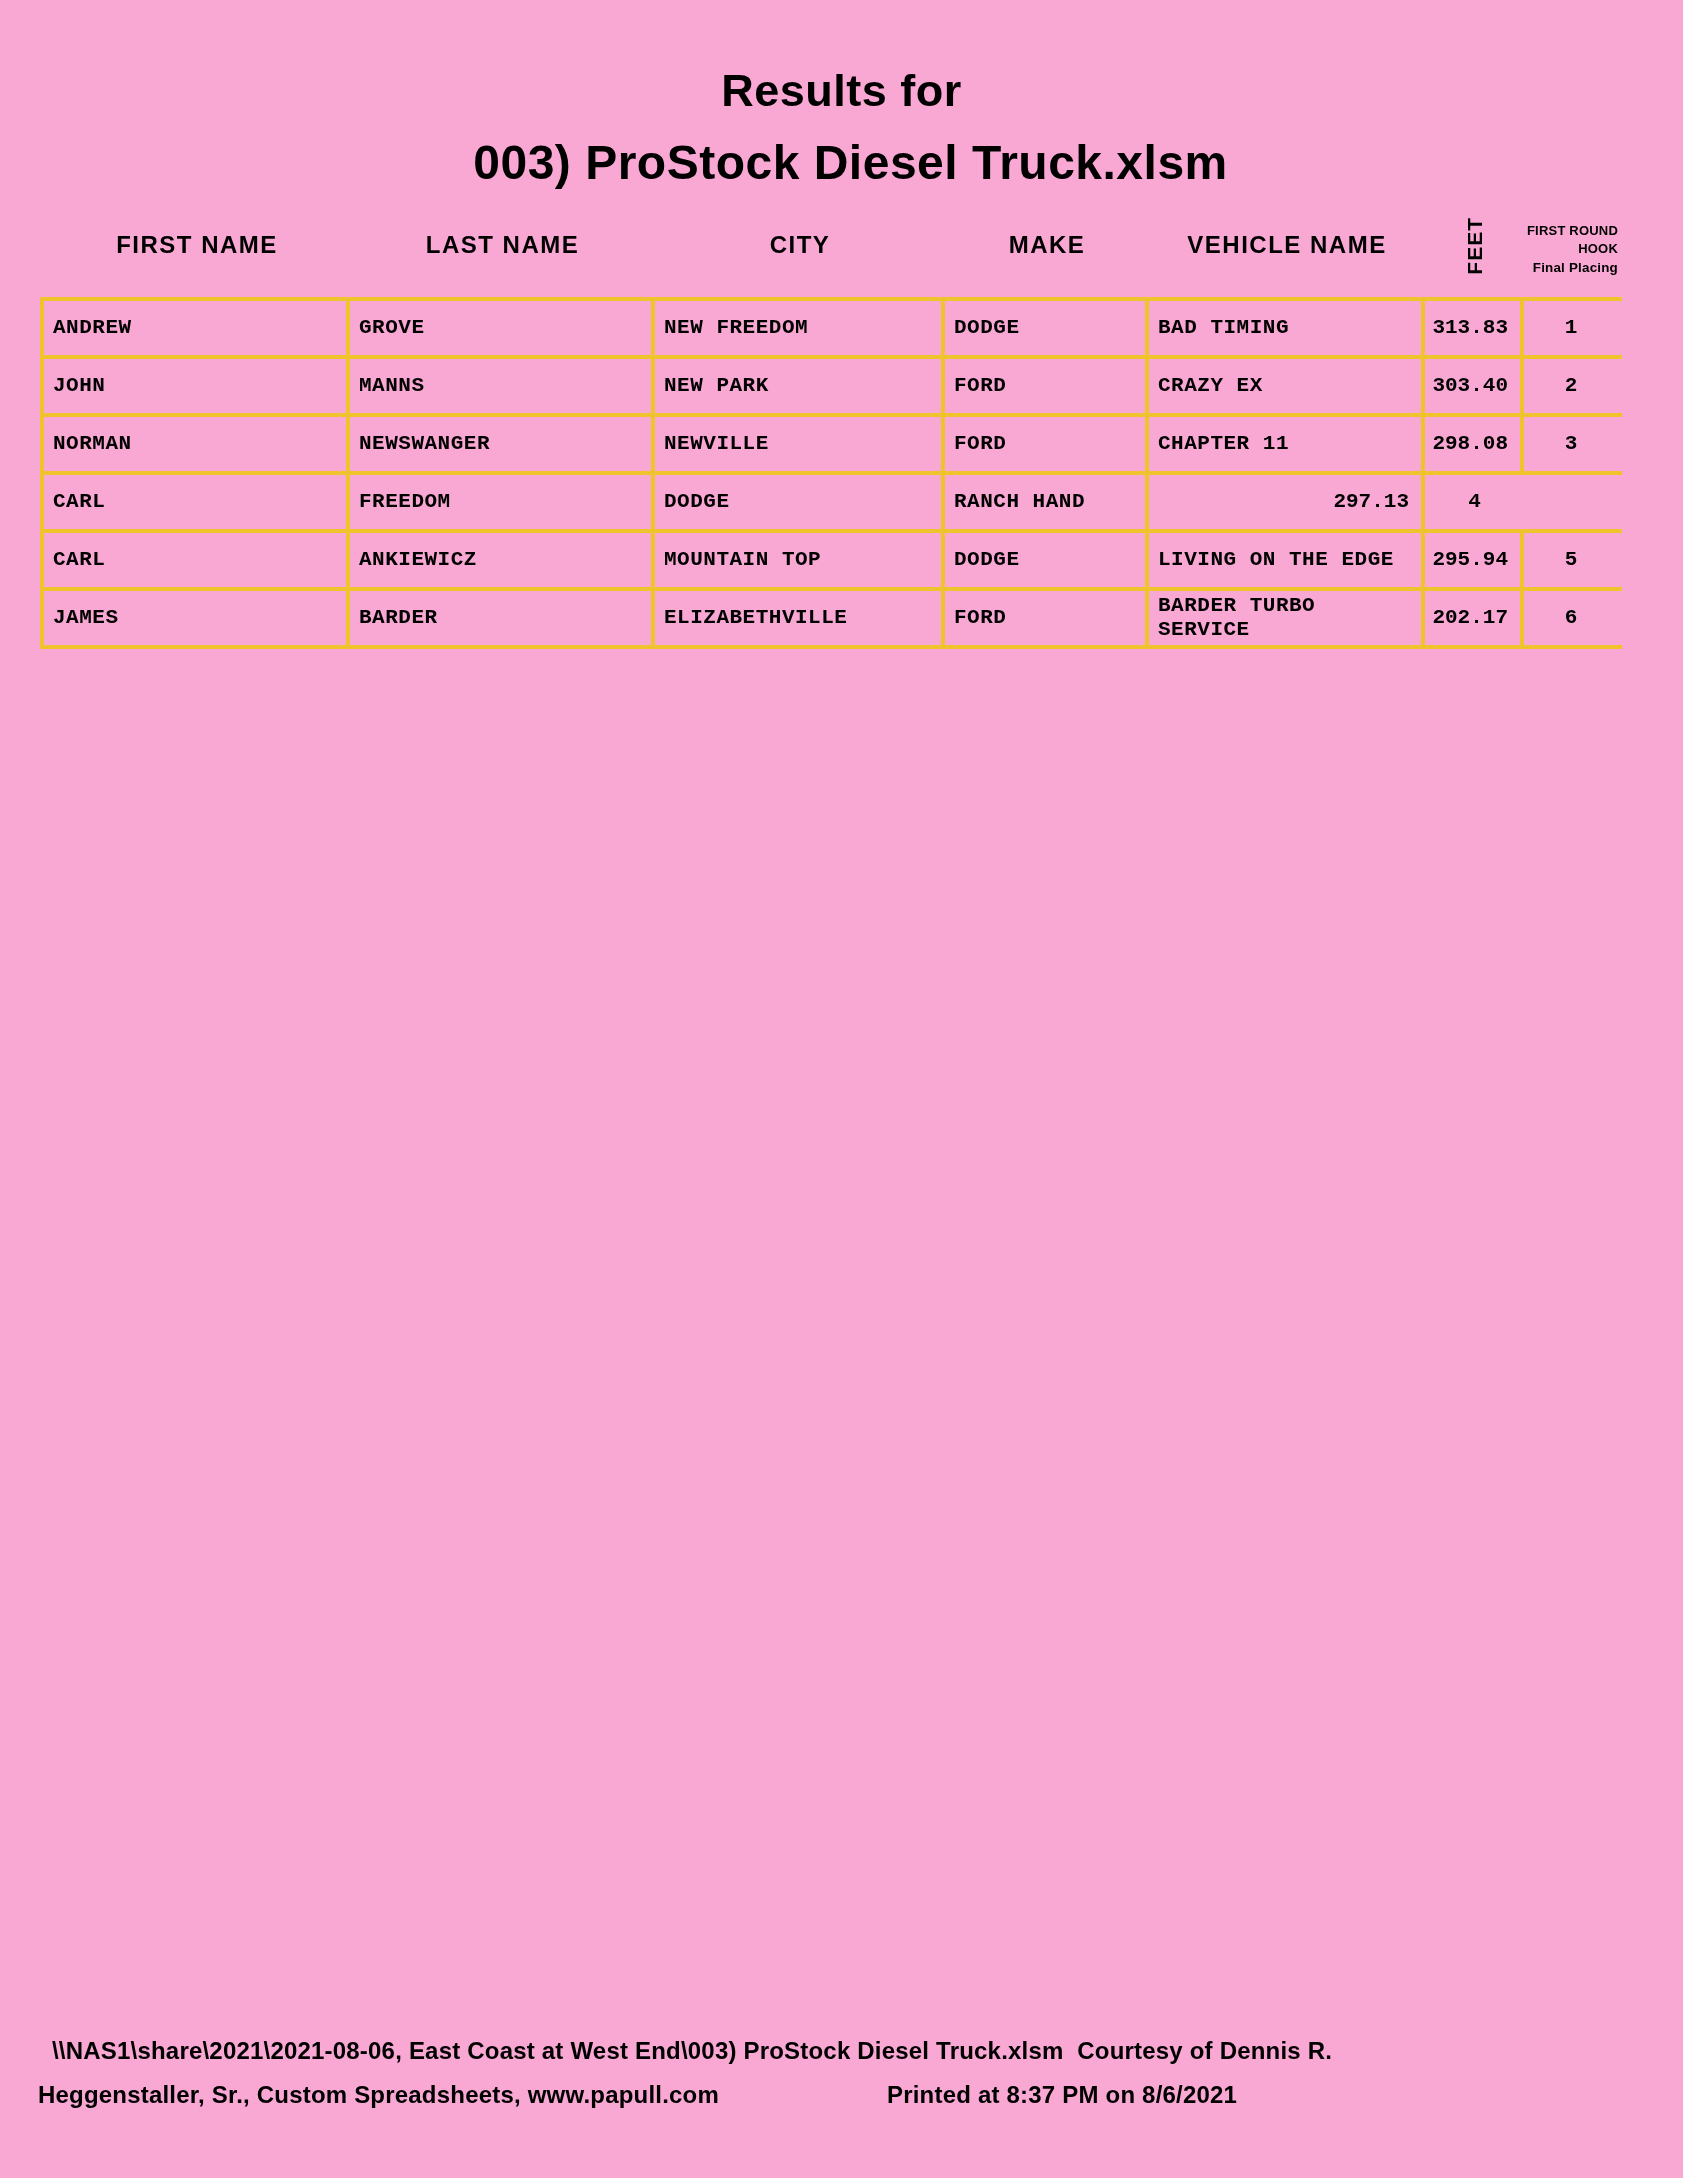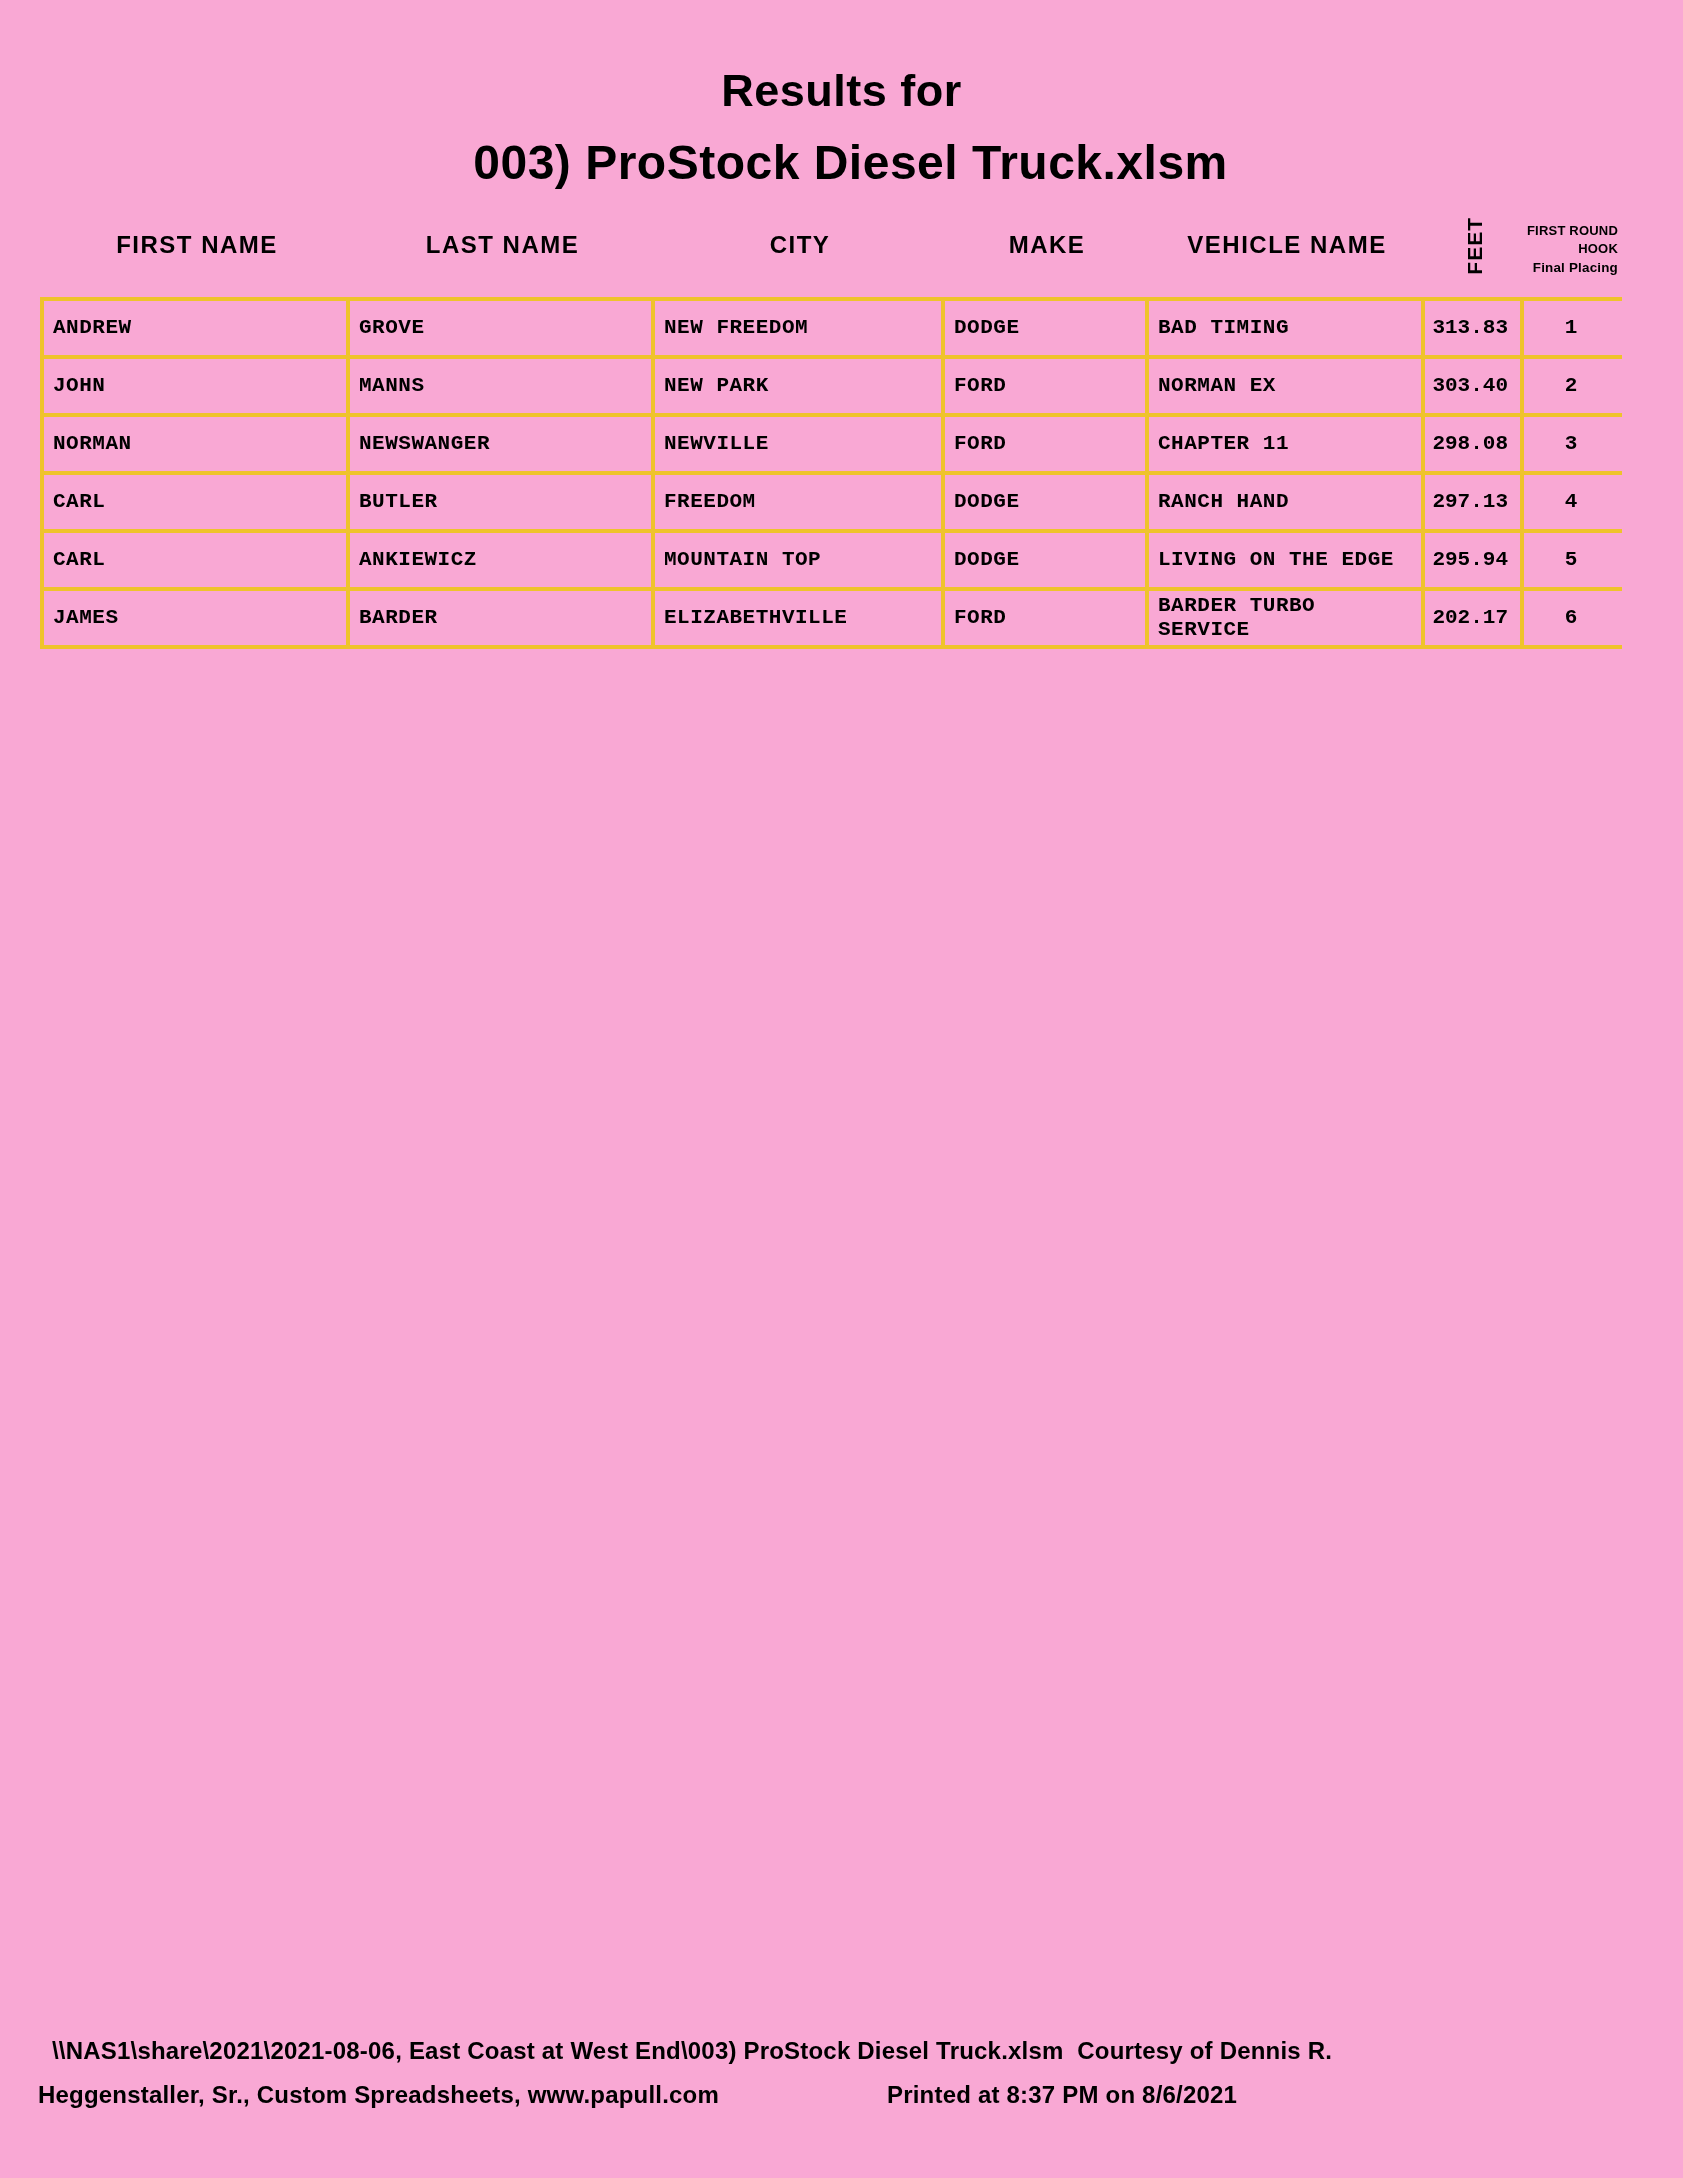--- a/index.html
+++ b/index.html
@@ -120,36 +120,35 @@
         <div class="tcell">DODGE</div>
         <div class="tcell">BAD TIMING</div>
         <div class="tcell c-feet">313.83</div>
         <div class="tcell c-place">1</div>
       </div>
       <div class="trow">
         <div class="tcell">JOHN</div>
         <div class="tcell">MANNS</div>
         <div class="tcell">NEW PARK</div>
         <div class="tcell">FORD</div>
-        <div class="tcell">NORMAN EX</div>
+        <div class="tcell">CRAZY EX</div>
         <div class="tcell c-feet">303.40</div>
         <div class="tcell c-place">2</div>
       </div>
       <div class="trow">
         <div class="tcell">NORMAN</div>
         <div class="tcell">NEWSWANGER</div>
         <div class="tcell">NEWVILLE</div>
         <div class="tcell">FORD</div>
         <div class="tcell">CHAPTER 11</div>
         <div class="tcell c-feet">298.08</div>
         <div class="tcell c-place">3</div>
       </div>
       <div class="trow">
         <div class="tcell">CARL</div>
-        <div class="tcell">BUTLER</div>
         <div class="tcell">FREEDOM</div>
         <div class="tcell">DODGE</div>
         <div class="tcell">RANCH HAND</div>
         <div class="tcell c-feet">297.13</div>
         <div class="tcell c-place">4</div>
       </div>
       <div class="trow">
         <div class="tcell">CARL</div>
         <div class="tcell">ANKIEWICZ</div>
         <div class="tcell">MOUNTAIN TOP</div>

